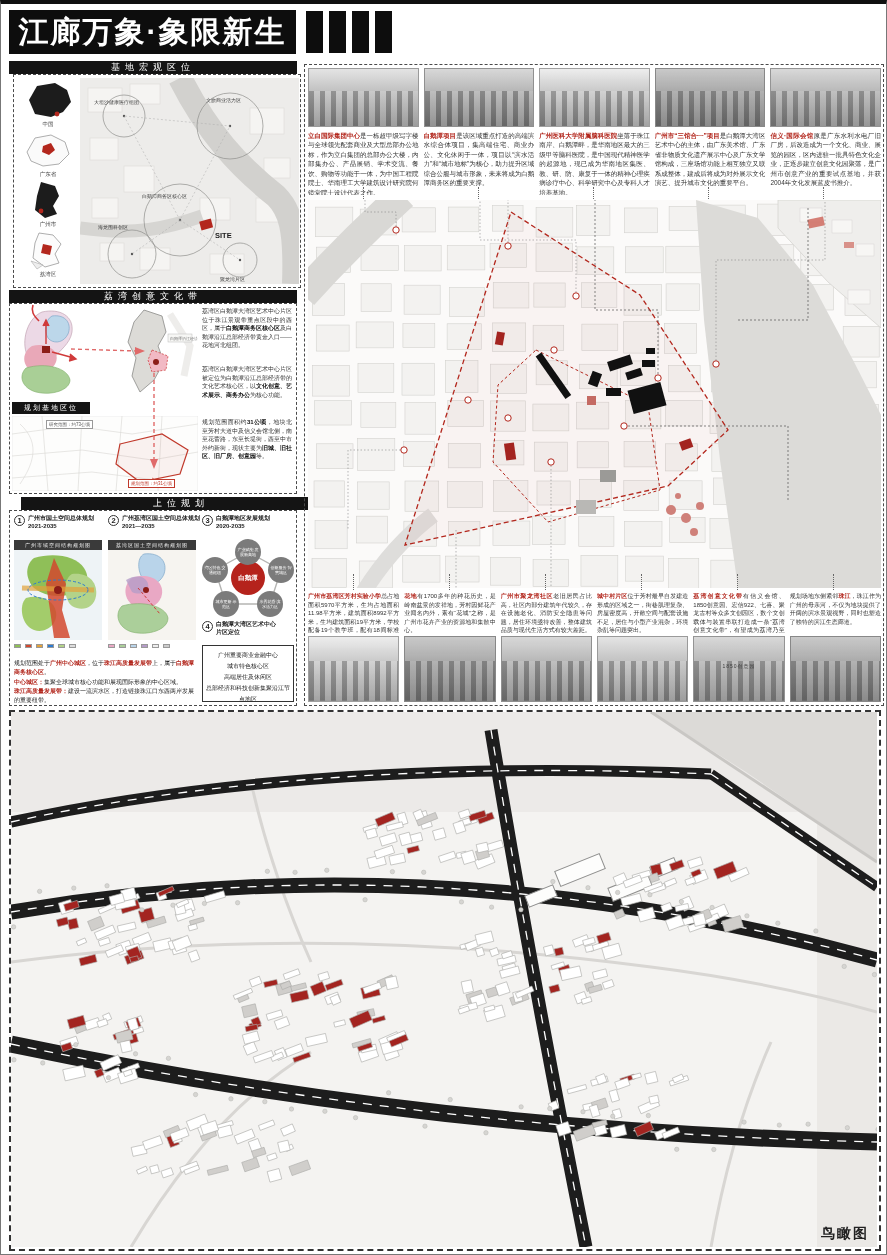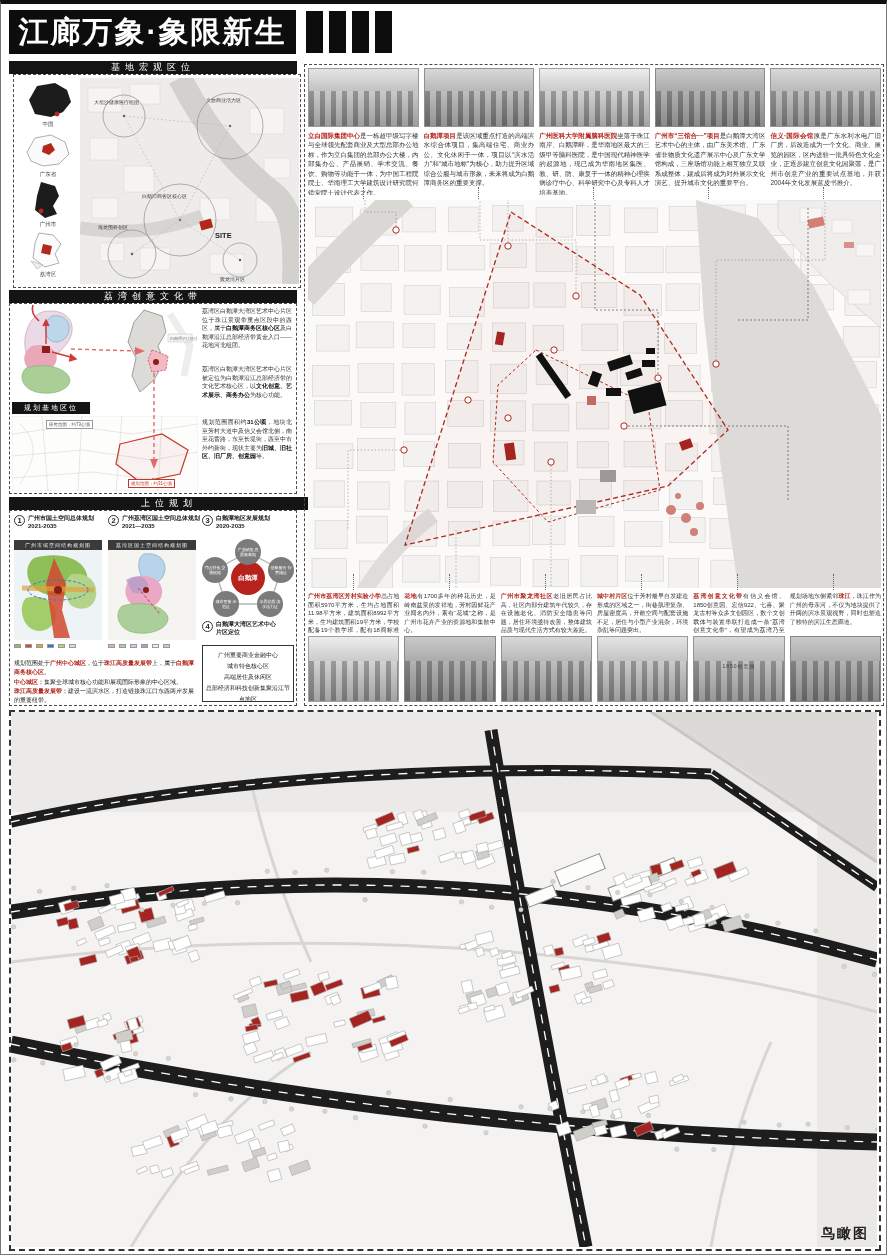--- a/index.html
+++ b/index.html
@@ -188,21 +188,21 @@
   <svg class="abs" style="left:8px;top:299px;pointer-events:none;" width="288" height="191">
     <g stroke="#e06a6a" stroke-width="1.4" stroke-dasharray="4 3" fill="none">
       <path d="M62,46 L128,48"></path>
       <path d="M145,70 L145,158"></path>
     </g>
     <polygon points="126,44 136,48 126,52" fill="#e06a6a"></polygon>
     <polygon points="141,156 145,166 149,156" fill="#e06a6a"></polygon>
     <path d="M30,18 C24,12 22,8 24,2" stroke="#d03a3a" stroke-width="1.6" fill="none"></path>
   </svg>
 
-  <div class="abs hdrbar" style="left:8px;top:493px;width:320px;">上位规划</div>
+  <div class="abs hdrbar" style="left:20px;top:493px;width:320px;">上位规划</div>
   <div class="abs dashbox" style="left:8px;top:506px;width:288px;height:196px;"></div>
 
   <div class="abs" style="left:13px;top:511px;width:90px;display:flex;gap:3px;">
     <div class="numcirc">1</div>
     <div class="itemtitle">
         <div>广州市国土空间总体规划</div>
       <div>2021-2035</div>
       </div>
   </div>
   <div class="abs maptit" style="left:13px;top:536px;width:88px;">广州市域空间结构规划图</div>

